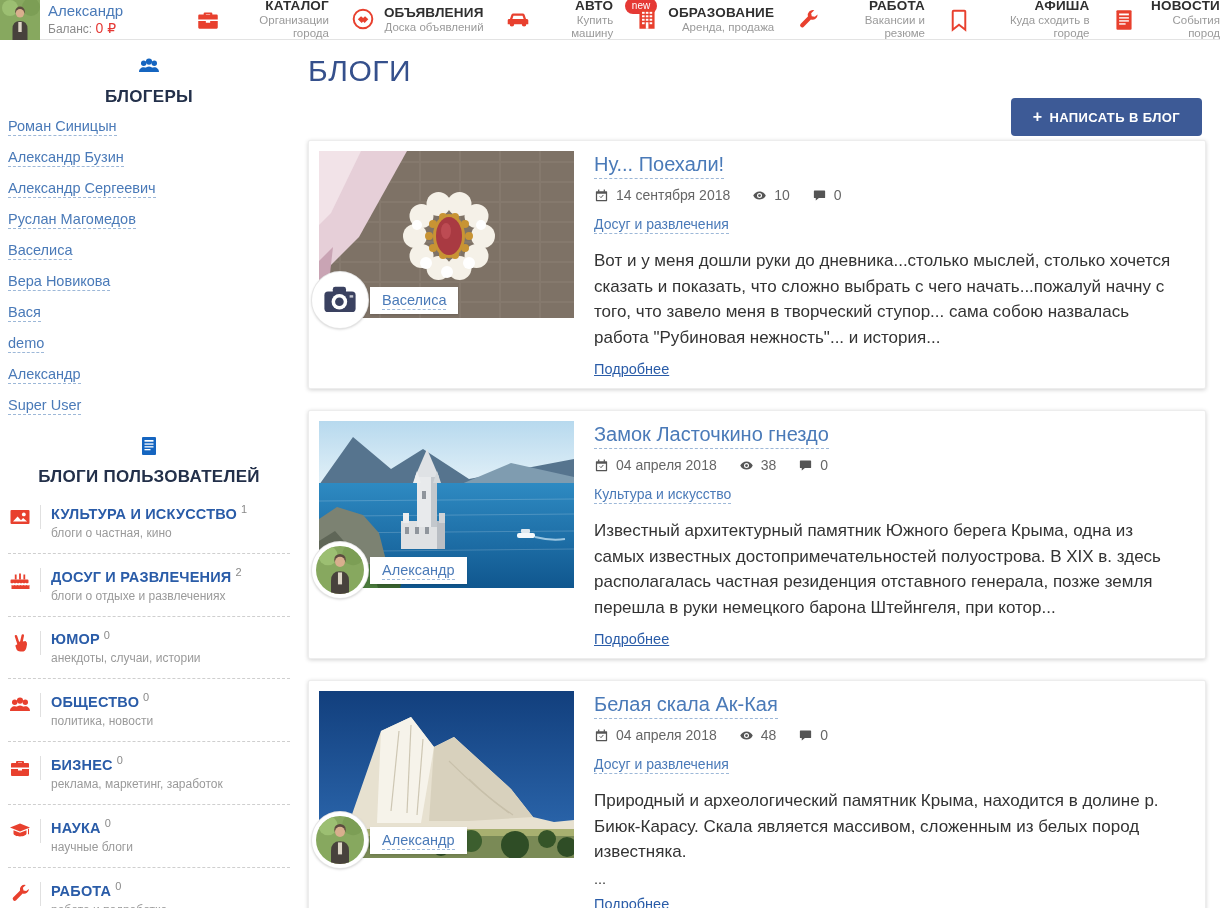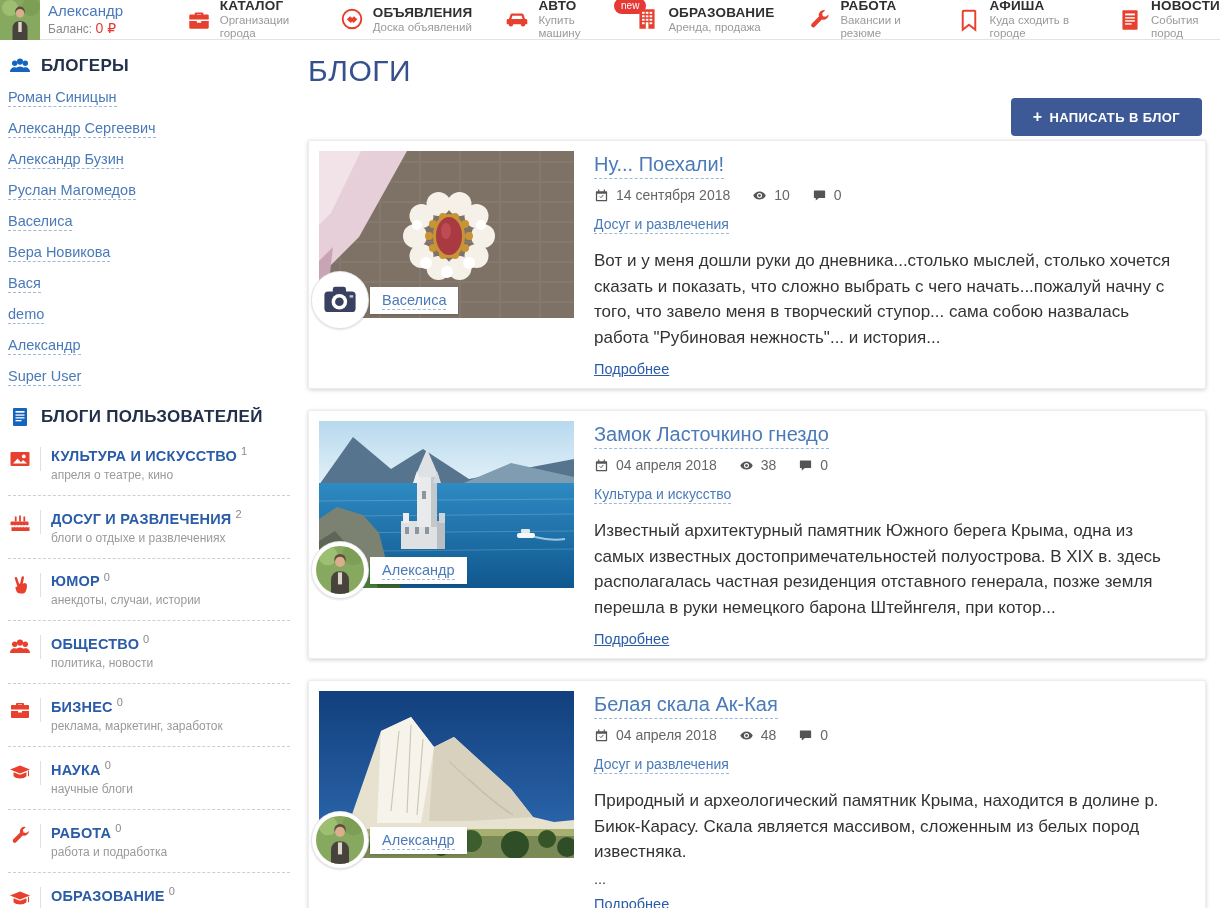--- a/index.html
+++ b/index.html
@@ -14,36 +14,36 @@
   svg{display:block;}
 
   
   .topbar{height:40px;display:flex;align-items:center;border-bottom:1px solid #e3e3e3;background:#fff;}
   .userbox{display:flex;align-items:flex-start;width:190px;}
   .avatar-sq{width:40px;height:40px;flex:0 0 40px;overflow:hidden;}
   .user-meta{padding:2px 0 0 8px;line-height:1.15;}
   .user-name{color:var(--link-blue);font-size:15px;}
   .balance{font-size:12px;color:#8a8a8a;}
   .balance b{color:var(--badge-red);font-weight:normal;font-size:14px;}
-  .mainnav{display:flex;align-items:center;gap:32px;padding-left:12px;}
+  .mainnav{display:flex;align-items:center;gap:21px;padding-left:12px;text-align:right;}
   .nav-item{display:flex;align-items:center;gap:8px;position:relative;}
   .nav-ico{color:var(--accent-red);width:26px;height:26px;flex:0 0 26px;}
   .nav-txt{line-height:1.1;}
   .nav-txt b{display:block;font-size:13.5px;color:#2f2f2f;letter-spacing:.2px;}
   .nav-txt small{display:block;font-size:11.5px;color:#9a9a9a;font-weight:normal;}
   .badge-new{position:absolute;top:-1px;right:-44px;background:var(--badge-red);color:#fff;
     font-size:10px;padding:2px 7px;border-radius:8px;line-height:1.2;}
 
   
   .layout{display:flex;align-items:flex-start;}
   .sidebar{width:300px;flex:0 0 300px;padding:10px 10px 0 8px;}
   .main{flex:1;padding:8px 14px 0 8px;}
 
   
-  .widget-head{display:flex;align-items:center;gap:9px;margin:4px 0 10px;}
+  .widget-head{display:flex;align-items:center;gap:9px;margin:4px 0 10px;flex-direction:column;}
   .widget-head .w-ico{width:24px;height:24px;color:var(--icon-blue);}
   .widget-head h3{font-size:17px;color:#23304a;letter-spacing:.3px;}
   .blogger-list{list-style:none;margin-bottom:20px;}
   .blogger-list li{margin:0 0 13px;}
   .dashed-link{color:var(--link-blue);font-size:14.5px;border-bottom:1px dashed #9db8d8;padding-bottom:1px;}
   .cat-item{display:flex;align-items:flex-start;gap:10px;padding:6px 0 7px;}
   .cat-ico{width:24px;height:24px;flex:0 0 24px;color:var(--accent-red);margin-top:2px;
     border-right:1px solid #e0e0e0;padding-right:0;box-sizing:content-box;padding-right:8px;}
   .cat-label{color:#2a5ca8;font-size:14.5px;font-weight:bold;letter-spacing:.2px;margin-top:31px;}
   .cat-label sup{color:#8a8a8a;font-weight:normal;font-size:11px;margin-left:4px;}
@@ -218,22 +218,22 @@
             <circle cx="6.7" cy="9.2" r="2.7"></circle>
             <circle cx="17.3" cy="9.2" r="2.7"></circle>
             <circle cx="12" cy="7.6" r="3.1"></circle>
             <path d="M2 18c0-2.6 2-4.7 4.7-4.7 1 0 1.9.3 2.6.8A6.3 6.3 0 0 0 7.5 18H2zm14.5 0a6.3 6.3 0 0 0-1.8-3.9c.7-.5 1.6-.8 2.6-.8 2.6 0 4.7 2.1 4.7 4.7h-5.5zM6.3 18A5.7 5.7 0 0 1 12 12.6 5.7 5.7 0 0 1 17.7 18H6.3z"></path>
           </svg>
       </span>
       <h3>БЛОГЕРЫ</h3>
     </div>
     <ul class="blogger-list">
       <li><a class="dashed-link">Роман Синицын</a></li>
+      <li><a class="dashed-link">Александр Бузин</a></li>
       <li><a class="dashed-link">Александр Сергеевич</a></li>
-      <li><a class="dashed-link">Александр Бузин</a></li>
       <li><a class="dashed-link">Руслан Магомедов</a></li>
       <li><a class="dashed-link">Васелиса</a></li>
       <li><a class="dashed-link">Вера Новикова</a></li>
       <li><a class="dashed-link">Вася</a></li>
       <li><a class="dashed-link">demo</a></li>
       <li><a class="dashed-link">Александр</a></li>
       <li><a class="dashed-link">Super User</a></li>
     </ul>
 
     <div class="widget-head">
@@ -256,21 +256,21 @@
         <svg viewBox="0 0 24 24">
             <path fill="currentColor" d="M3.5 5h17a1 1 0 0 1 1 1v12a1 1 0 0 1-1 1h-17a1 1 0 0 1-1-1V6a1 1 0 0 1 1-1z"></path>
             <g fill="#fff">
               <circle cx="15.8" cy="9.4" r="1.9"></circle>
               <path d="M5 16.6l4.6-5.2 3.4 3.8 2.1-2.1 4 3.5z"></path>
             </g>
           </svg>
       </span>
       <div class="cat-txt">
         <a class="cat-label"><span>КУЛЬТУРА И ИСКУССТВО</span><sup>1</sup></a>
-        <div class="cat-desc">апреля о театре, кино</div>
+        <div class="cat-desc">блоги о частная, кино</div>
       </div>
     </div>
     <div class="dash-sep"></div>
 
     <div class="cat-item">
       <span class="cat-ico">
         <svg viewBox="0 0 24 24" fill="currentColor">
             <rect x="6.8" y="6.5" width="1.8" height="5"></rect>
             <rect x="11.1" y="5.5" width="1.8" height="6"></rect>
             <rect x="15.4" y="6.5" width="1.8" height="5"></rect>

